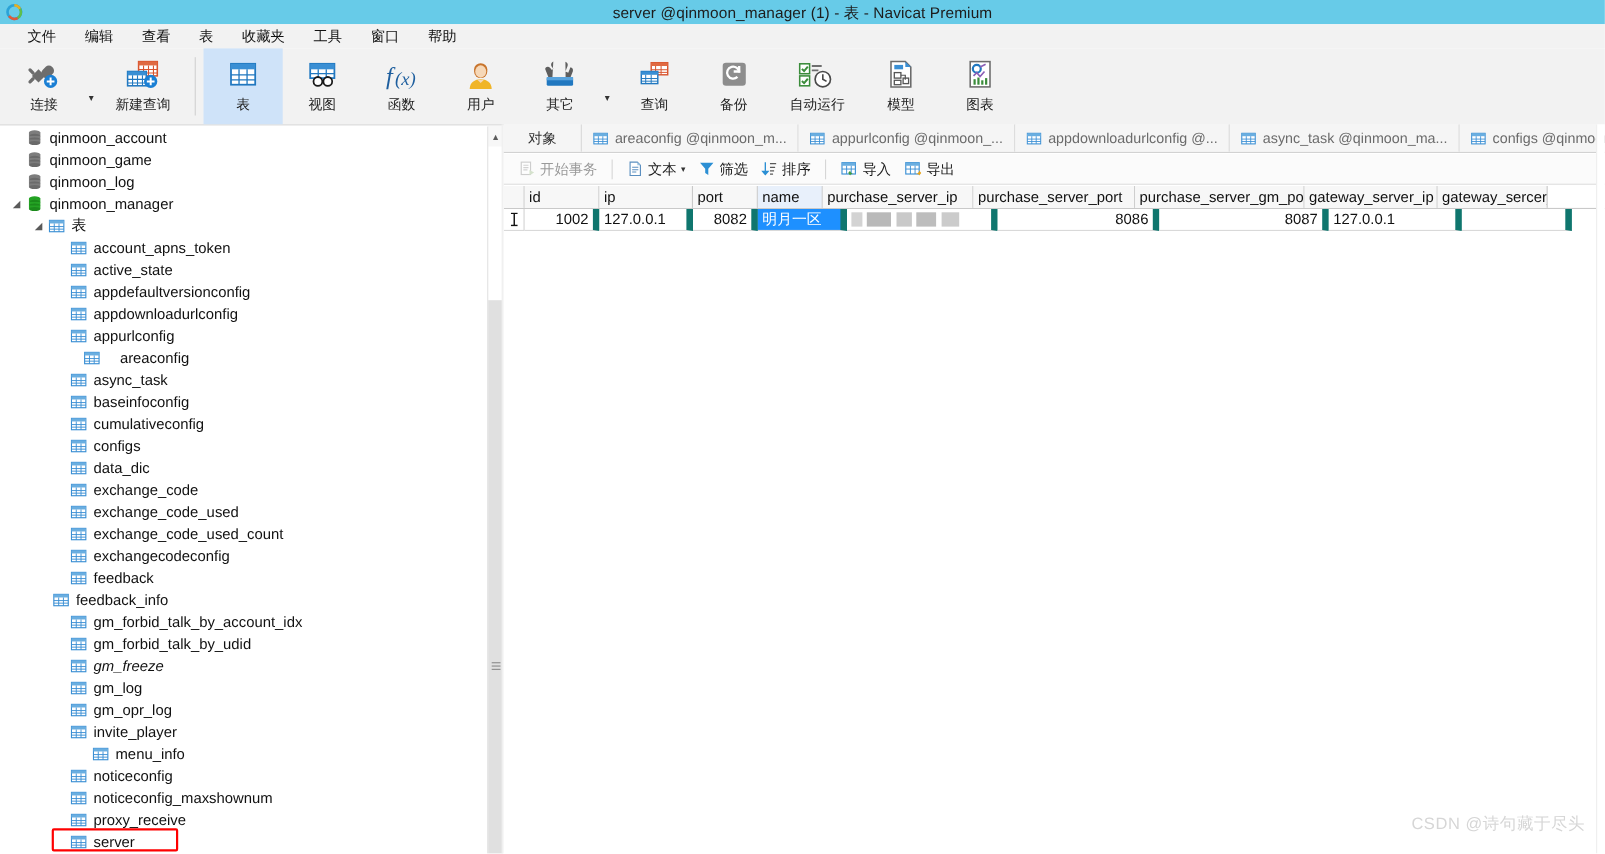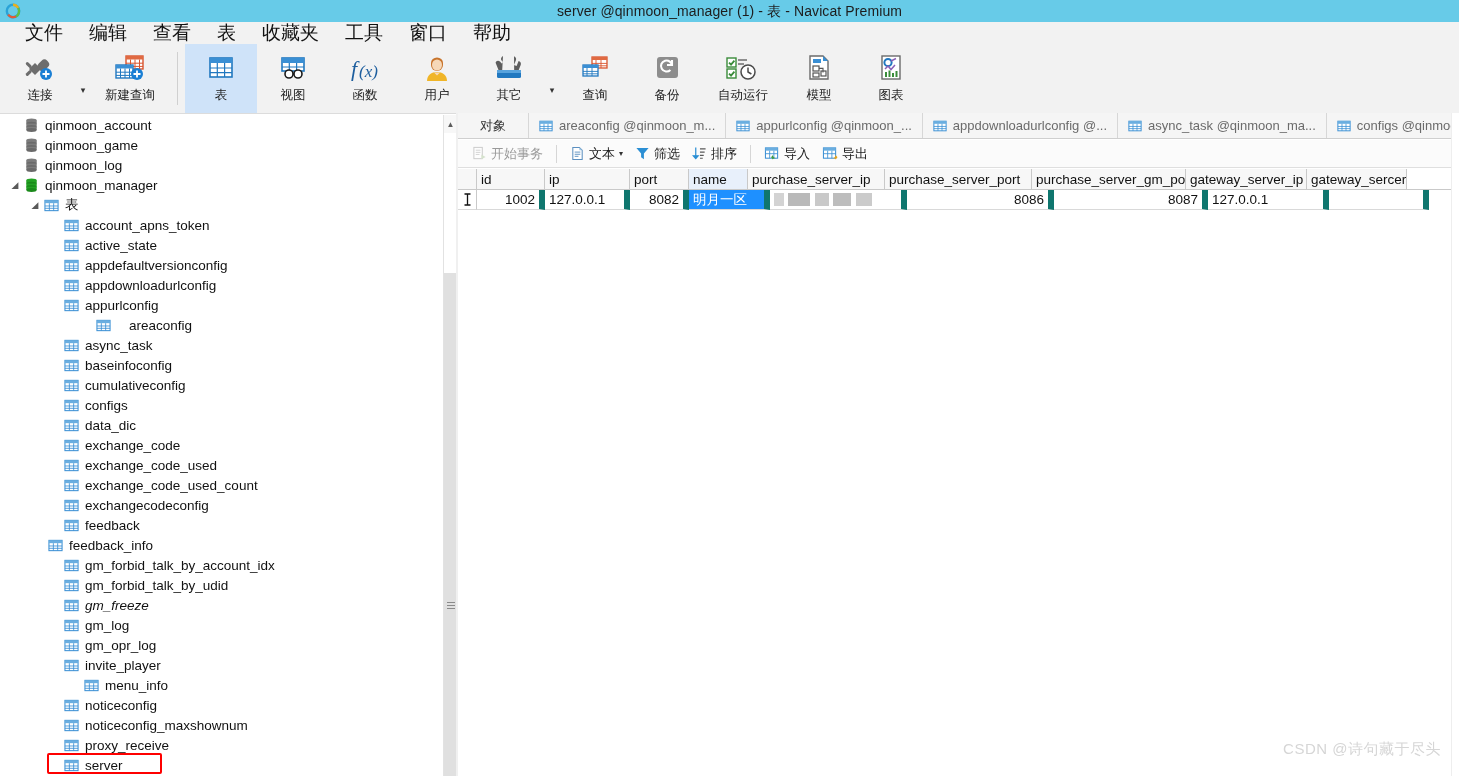--- a/index.html
+++ b/index.html
@@ -27,21 +27,21 @@
     letter-spacing: .1px;
   }
 
   
   .menubar {
     position: absolute; left: 0; top: 22px; width: 1459px; height: 22px;
     background: #f2f2f2; display: flex; align-items: center;
     padding-left: 12px;
   }
   .menubar .mi {
-    font-size: 19px; color: #111; padding: 2px 13px; cursor: default;
+    font-size: 13px; color: #111; padding: 2px 13px; cursor: default;
     white-space: nowrap;
   }
 
   
   .toolbar {
     position: absolute; left: 0; top: 44px; width: 1459px; height: 70px;
     background: #f2f2f2; border-bottom: 1px solid #dcdcdc;
     display: flex; align-items: stretch; padding-left: 4px;
   }
   .tb-item {
@@ -507,21 +507,21 @@
           <span class="arrow"></span>
           <span class="ticon">
             <svg width="15" height="15" viewBox="0 0 16 16">
               <rect x="1" y="2.5" width="14" height="11" fill="#fff" stroke="#3a8fd4" stroke-width="1.1"></rect>
               <rect x="1" y="2.5" width="14" height="3" fill="#6aaee0"></rect>
               <path d="M5.7 5.5v8M10.3 5.5v8M1 8.5h14M1 11h14" stroke="#3a8fd4" stroke-width=".9"></path>
             </svg>
           </span>
           <span class="tlabel">appurlconfig</span>
         </div>
-        <div class="tnode" style="padding-left: 68px; gap: 12px;">
+        <div class="tnode" style="padding-left: 48px; gap: 12px;">
           <span class="arrow"></span>
           <span class="ticon">
             <svg width="15" height="15" viewBox="0 0 16 16">
               <rect x="1" y="2.5" width="14" height="11" fill="#fff" stroke="#3a8fd4" stroke-width="1.1"></rect>
               <rect x="1" y="2.5" width="14" height="3" fill="#6aaee0"></rect>
               <path d="M5.7 5.5v8M10.3 5.5v8M1 8.5h14M1 11h14" stroke="#3a8fd4" stroke-width=".9"></path>
             </svg>
           </span>
           <span class="tlabel">areaconfig</span>
         </div>

